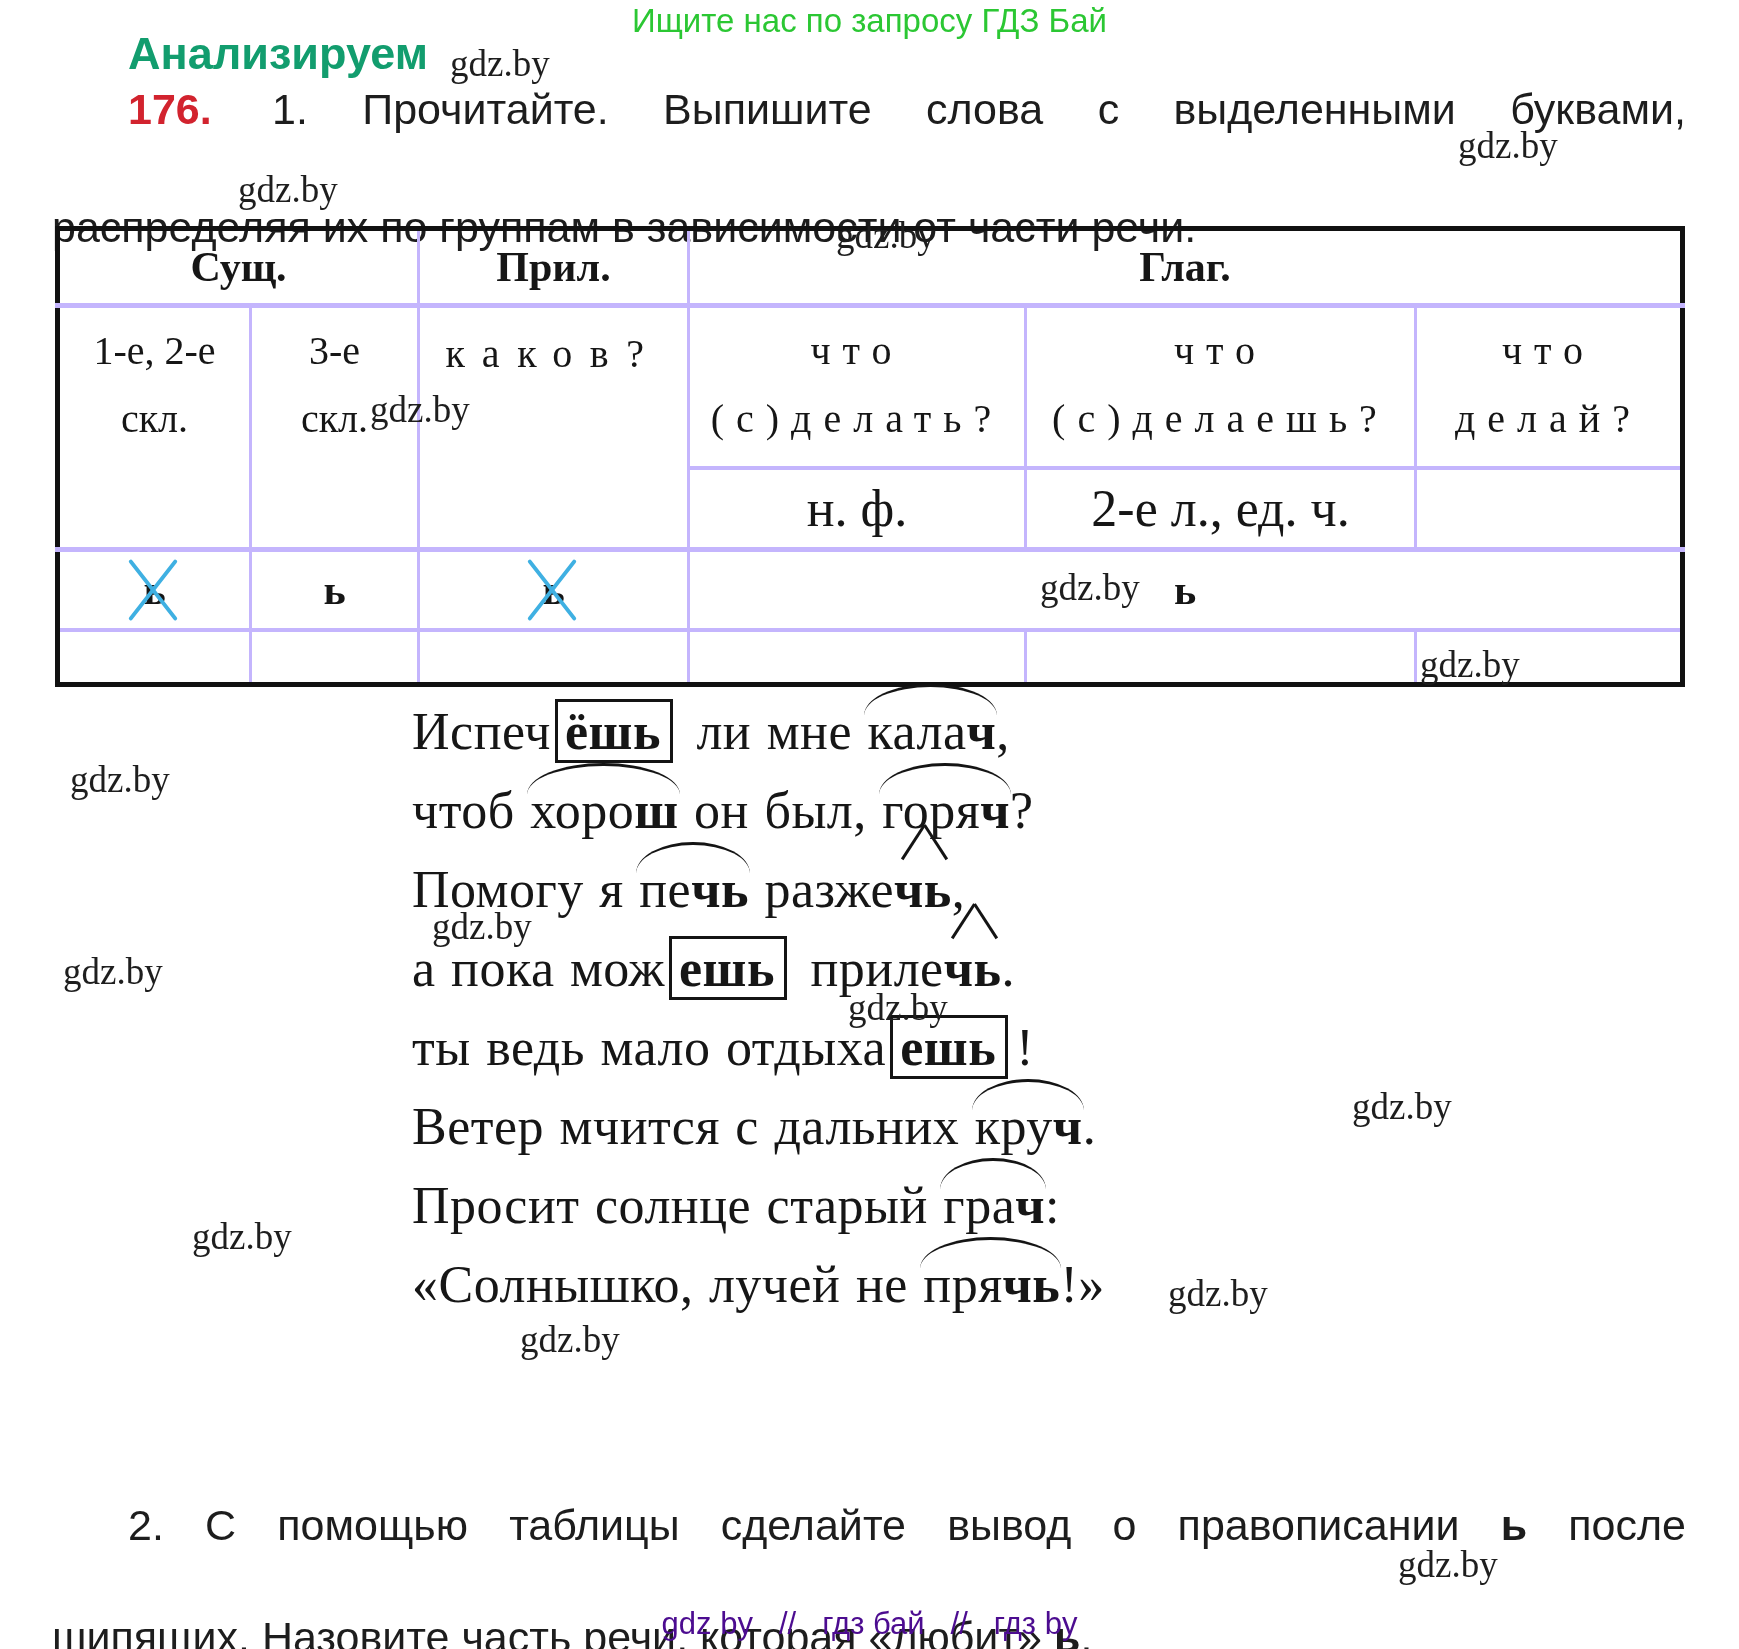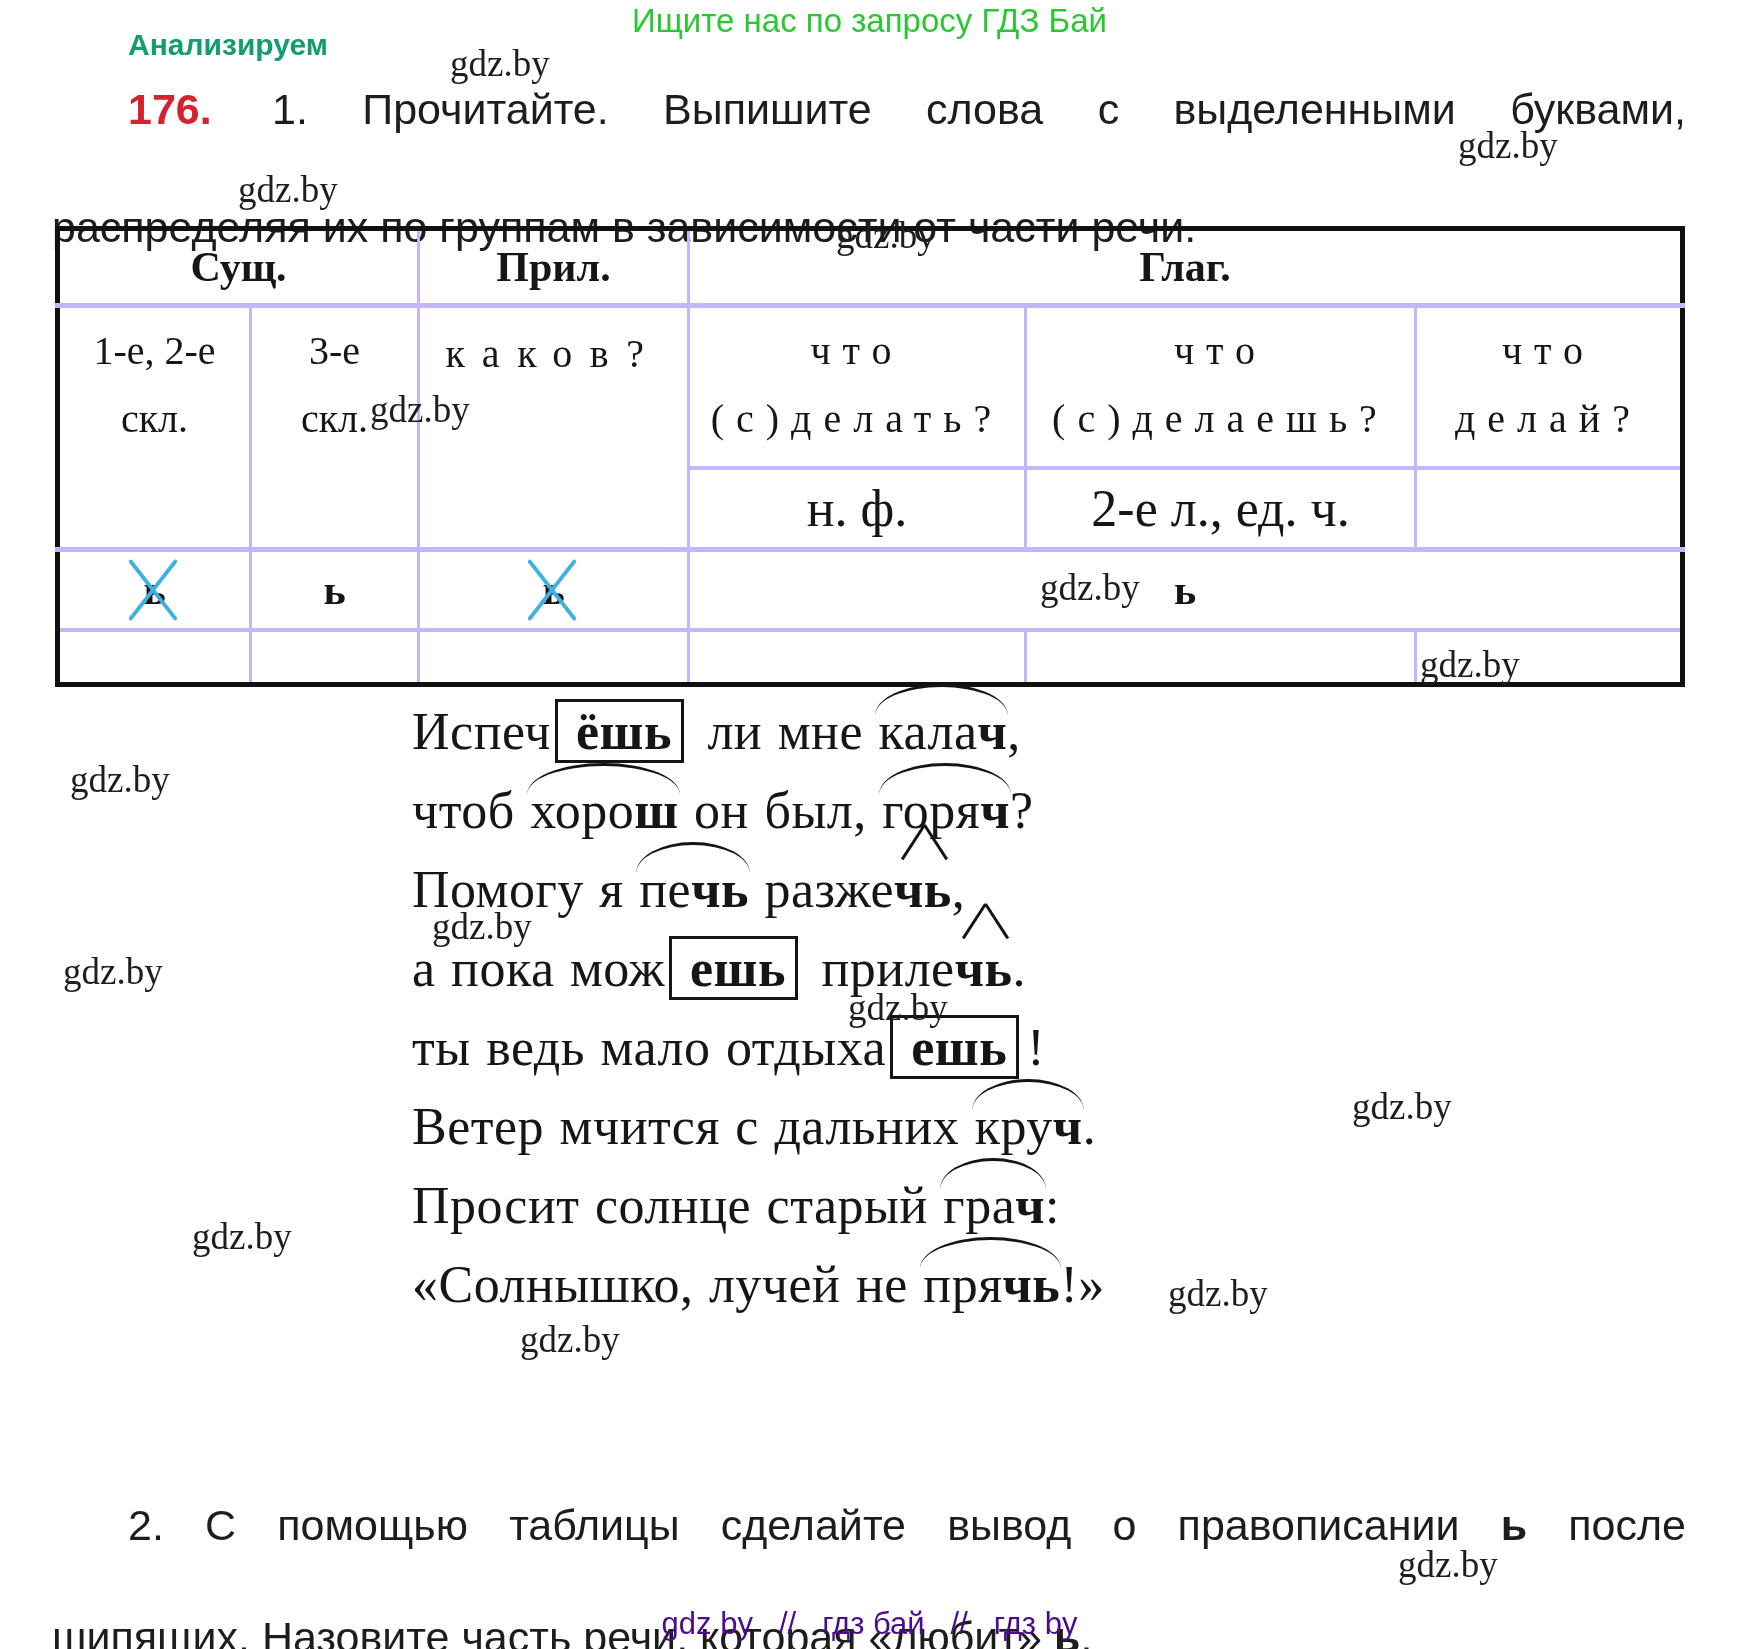--- a/index.html
+++ b/index.html
@@ -3,21 +3,21 @@
 <meta charset="utf-8">
 <style>
   html,body{margin:0;padding:0;background:#ffffff;}
   .page{position:relative;width:1739px;height:1649px;background:#ffffff;overflow:hidden;
         font-family:"Liberation Serif",serif;color:#161616;}
 
   .promo{position:absolute;top:2px;left:0;right:0;text-align:center;
          font-family:"Liberation Sans",sans-serif;font-size:33px;font-weight:500;color:#2bc733;}
 
   .section-title{position:absolute;top:28px;left:128px;
-         font-family:"Liberation Sans",sans-serif;font-size:30px;font-weight:700;color:#129d6e;}
+         font-family:"Liberation Sans",sans-serif;font-size:45px;font-weight:700;color:#129d6e;}
 
   .task{position:absolute;left:52px;width:1634px;
         font-family:"Liberation Sans",sans-serif;font-size:43px;line-height:59px;color:#1d1d1d;}
   .task1{top:80px;}
   .task2{top:1497px;line-height:56px;}
   .jline{text-align:justify;text-indent:76px;}
   .jline::after{content:"";display:inline-block;width:100%;height:0;}
   .num{color:#d2232e;font-weight:700;padding-right:6px;}
   .task b{font-weight:700;}
 
@@ -36,21 +36,21 @@
   .sp2{letter-spacing:0.44em;font-size:38px;}
   .soft{position:relative;display:inline-block;font-weight:700;font-size:42px;line-height:1;}
   .crossed::before,.crossed::after{content:"";position:absolute;left:44%;top:52%;width:76px;height:4px;
         background:#3fb0e2;border-radius:2px;}
   .crossed::before{transform:translate(-50%,-50%) rotate(52deg);}
   .crossed::after{transform:translate(-50%,-50%) rotate(-52deg);}
 
   .poem{position:absolute;left:412px;top:692px;font-size:52px;line-height:79px;
         letter-spacing:0.5px;word-spacing:2px;white-space:nowrap;}
   .pline b{font-weight:700;}
-  .pbox{display:inline-block;border:3px solid #141414;padding:4px 9px 2px 18px;margin:0 8px 0 4px;
+  .pbox{display:inline-block;border:3px solid #141414;padding:4px 9px 2px 7px;margin:0 8px 0 4px;
         line-height:1.0;}
   .parc{position:relative;}
   .parc::before{content:"";position:absolute;left:-3px;right:-1px;top:-0.36em;height:0.55em;
         border-top:3.5px solid #141414;border-radius:50% 50% 0 0 / 100% 100% 0 0;}
   .pcaret{position:relative;}
   .pcaret::before,.pcaret::after{content:"";position:absolute;top:-0.70em;left:50%;width:3px;height:0.78em;
         background:#141414;transform-origin:top center;}
   .pcaret::before{transform:rotate(-33deg);}
   .pcaret::after{transform:rotate(33deg);}
 

